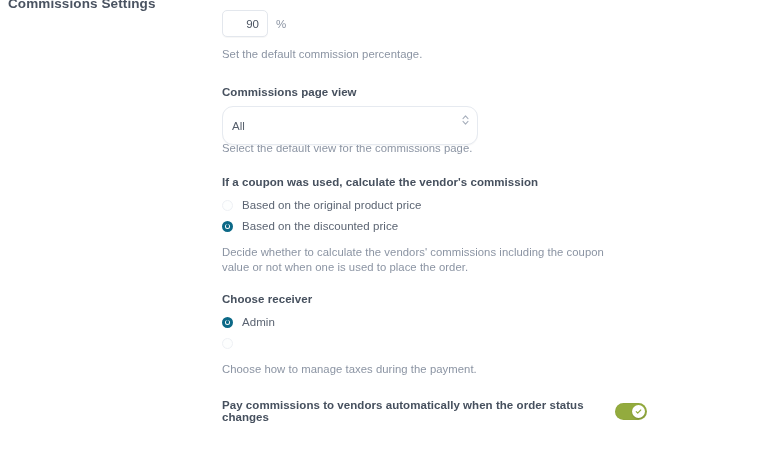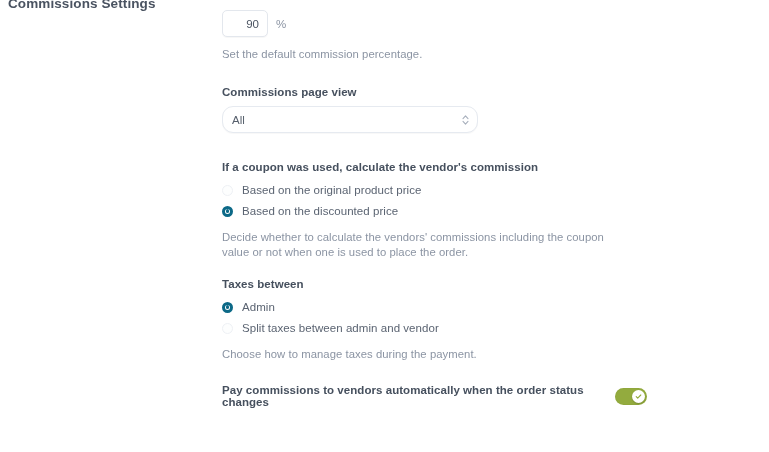--- a/index.html
+++ b/index.html
@@ -98,21 +98,21 @@
   .spacer-7  { height: 7px; }
 
   
   .select-wrap {
     position: relative;
     width: 256px;
     height: 27px;
   }
   .select-box {
     width: 256px;
-    height: 27px;
+    height: 39px;
     box-sizing: border-box;
     border: 1px solid #e6eaf0;
     border-radius: 11px;
     background: #ffffff;
     display: flex;
     align-items: center;
     padding: 0 9px;
     font-size: 11.5px;
     color: #555e6b;
     box-shadow: 0 1px 1px rgba(16,24,40,0.03);
@@ -237,20 +237,21 @@
           <span>All</span>
         </div>
         <span class="select-chevrons">
           <svg width="9" height="13" viewBox="0 0 9 13" fill="none" aria-hidden="true">
             <path d="M2 5.2 L4.5 2.4 L7 5.2" stroke="#a8b0bd" stroke-width="1.1" stroke-linecap="round" stroke-linejoin="round"></path>
             <path d="M2 7.8 L4.5 10.6 L7 7.8" stroke="#a8b0bd" stroke-width="1.1" stroke-linecap="round" stroke-linejoin="round"></path>
           </svg>
         </span>
       </div>
       <div class="spacer-8"></div>
+      <div class="helper">Select the default view for the commissions page.</div>
     </div>
 
     <div class="spacer-18"></div>
 
     <div class="field">
       <div class="field-label">If a coupon was used, calculate the vendor's commission</div>
       <div class="opt-row">
         <span class="radio"></span>
         <span class="opt-label">Based on the original product price</span>
       </div>
@@ -258,28 +259,27 @@
         <span class="radio checked"></span>
         <span class="opt-label">Based on the discounted price</span>
       </div>
       <div class="spacer-7"></div>
       <div class="helper" style="max-width:385px">Decide whether to calculate the vendors' commissions including the coupon value or not when one is used to place the order.</div>
     </div>
 
     <div class="spacer-16"></div>
 
     <div class="field">
-      <div class="field-label">Taxes between</div>
+      <div class="field-label">Choose receiver</div>
       <div class="opt-row">
         <span class="radio checked"></span>
         <span class="opt-label">Admin</span>
       </div>
       <div class="opt-row">
         <span class="radio"></span>
-        <span class="opt-label">Split taxes between admin and vendor</span>
       </div>
       <div class="spacer-7"></div>
       <div class="helper">Choose how to manage taxes during the payment.</div>
     </div>
 
     <div class="spacer-22"></div>
 
     <div class="field">
       <div class="toggle-row">
         <span class="toggle-title">Pay commissions to vendors automatically when the order status changes</span>

